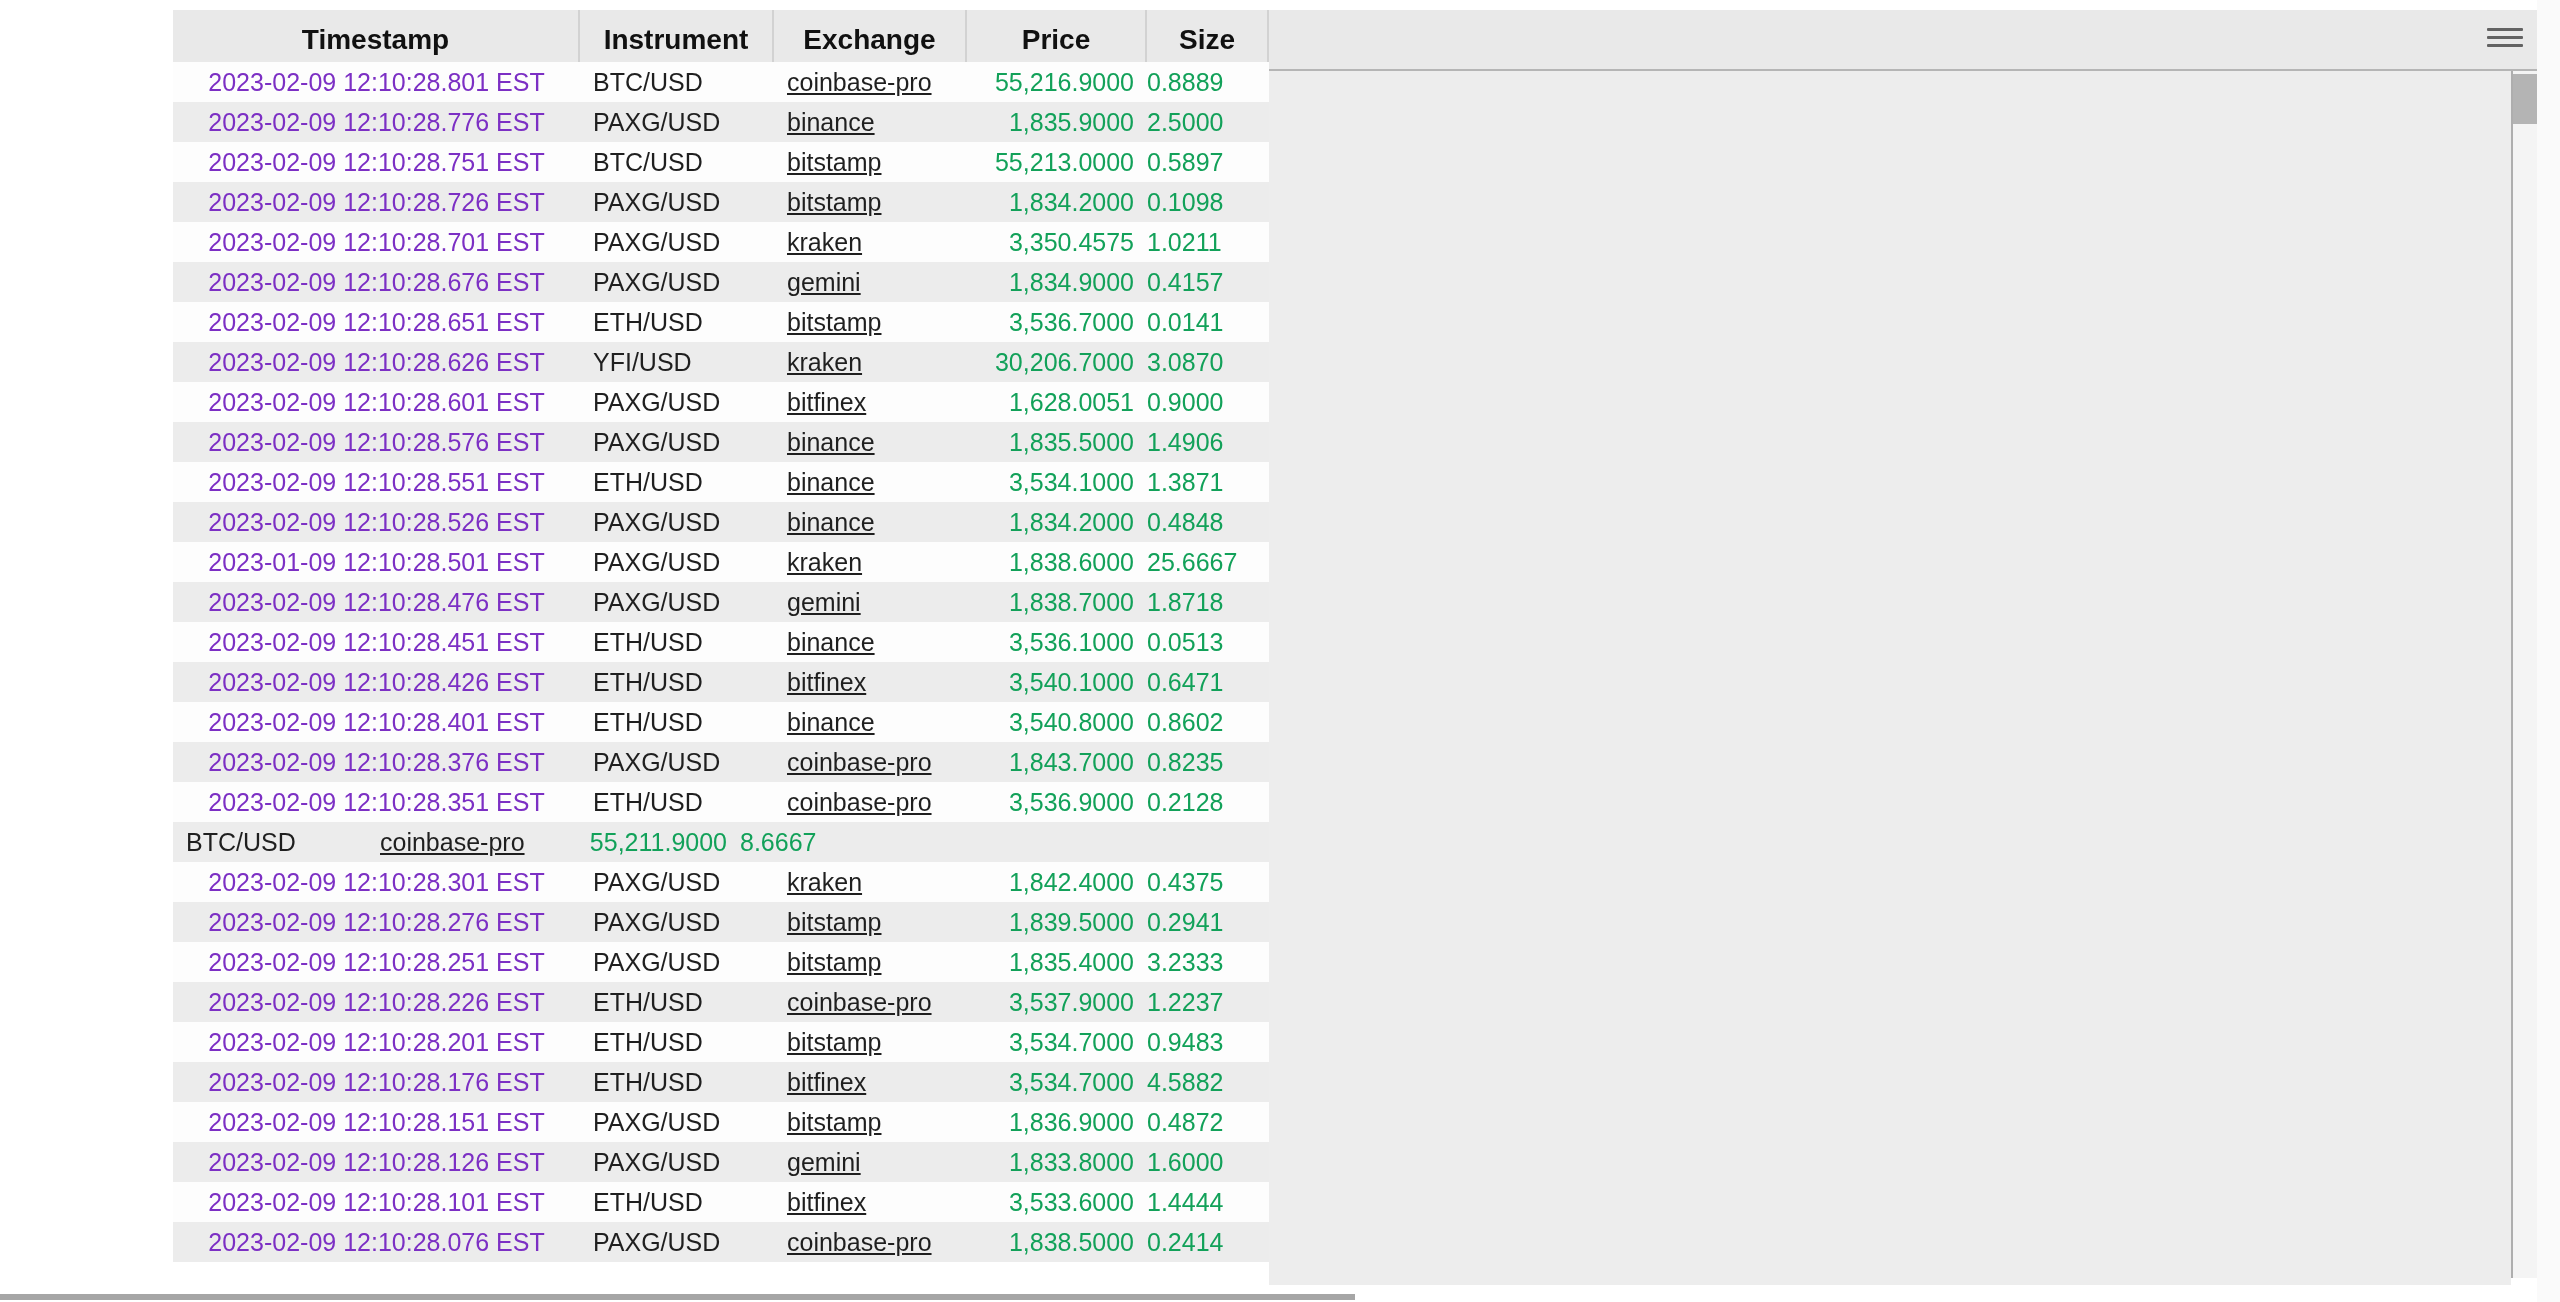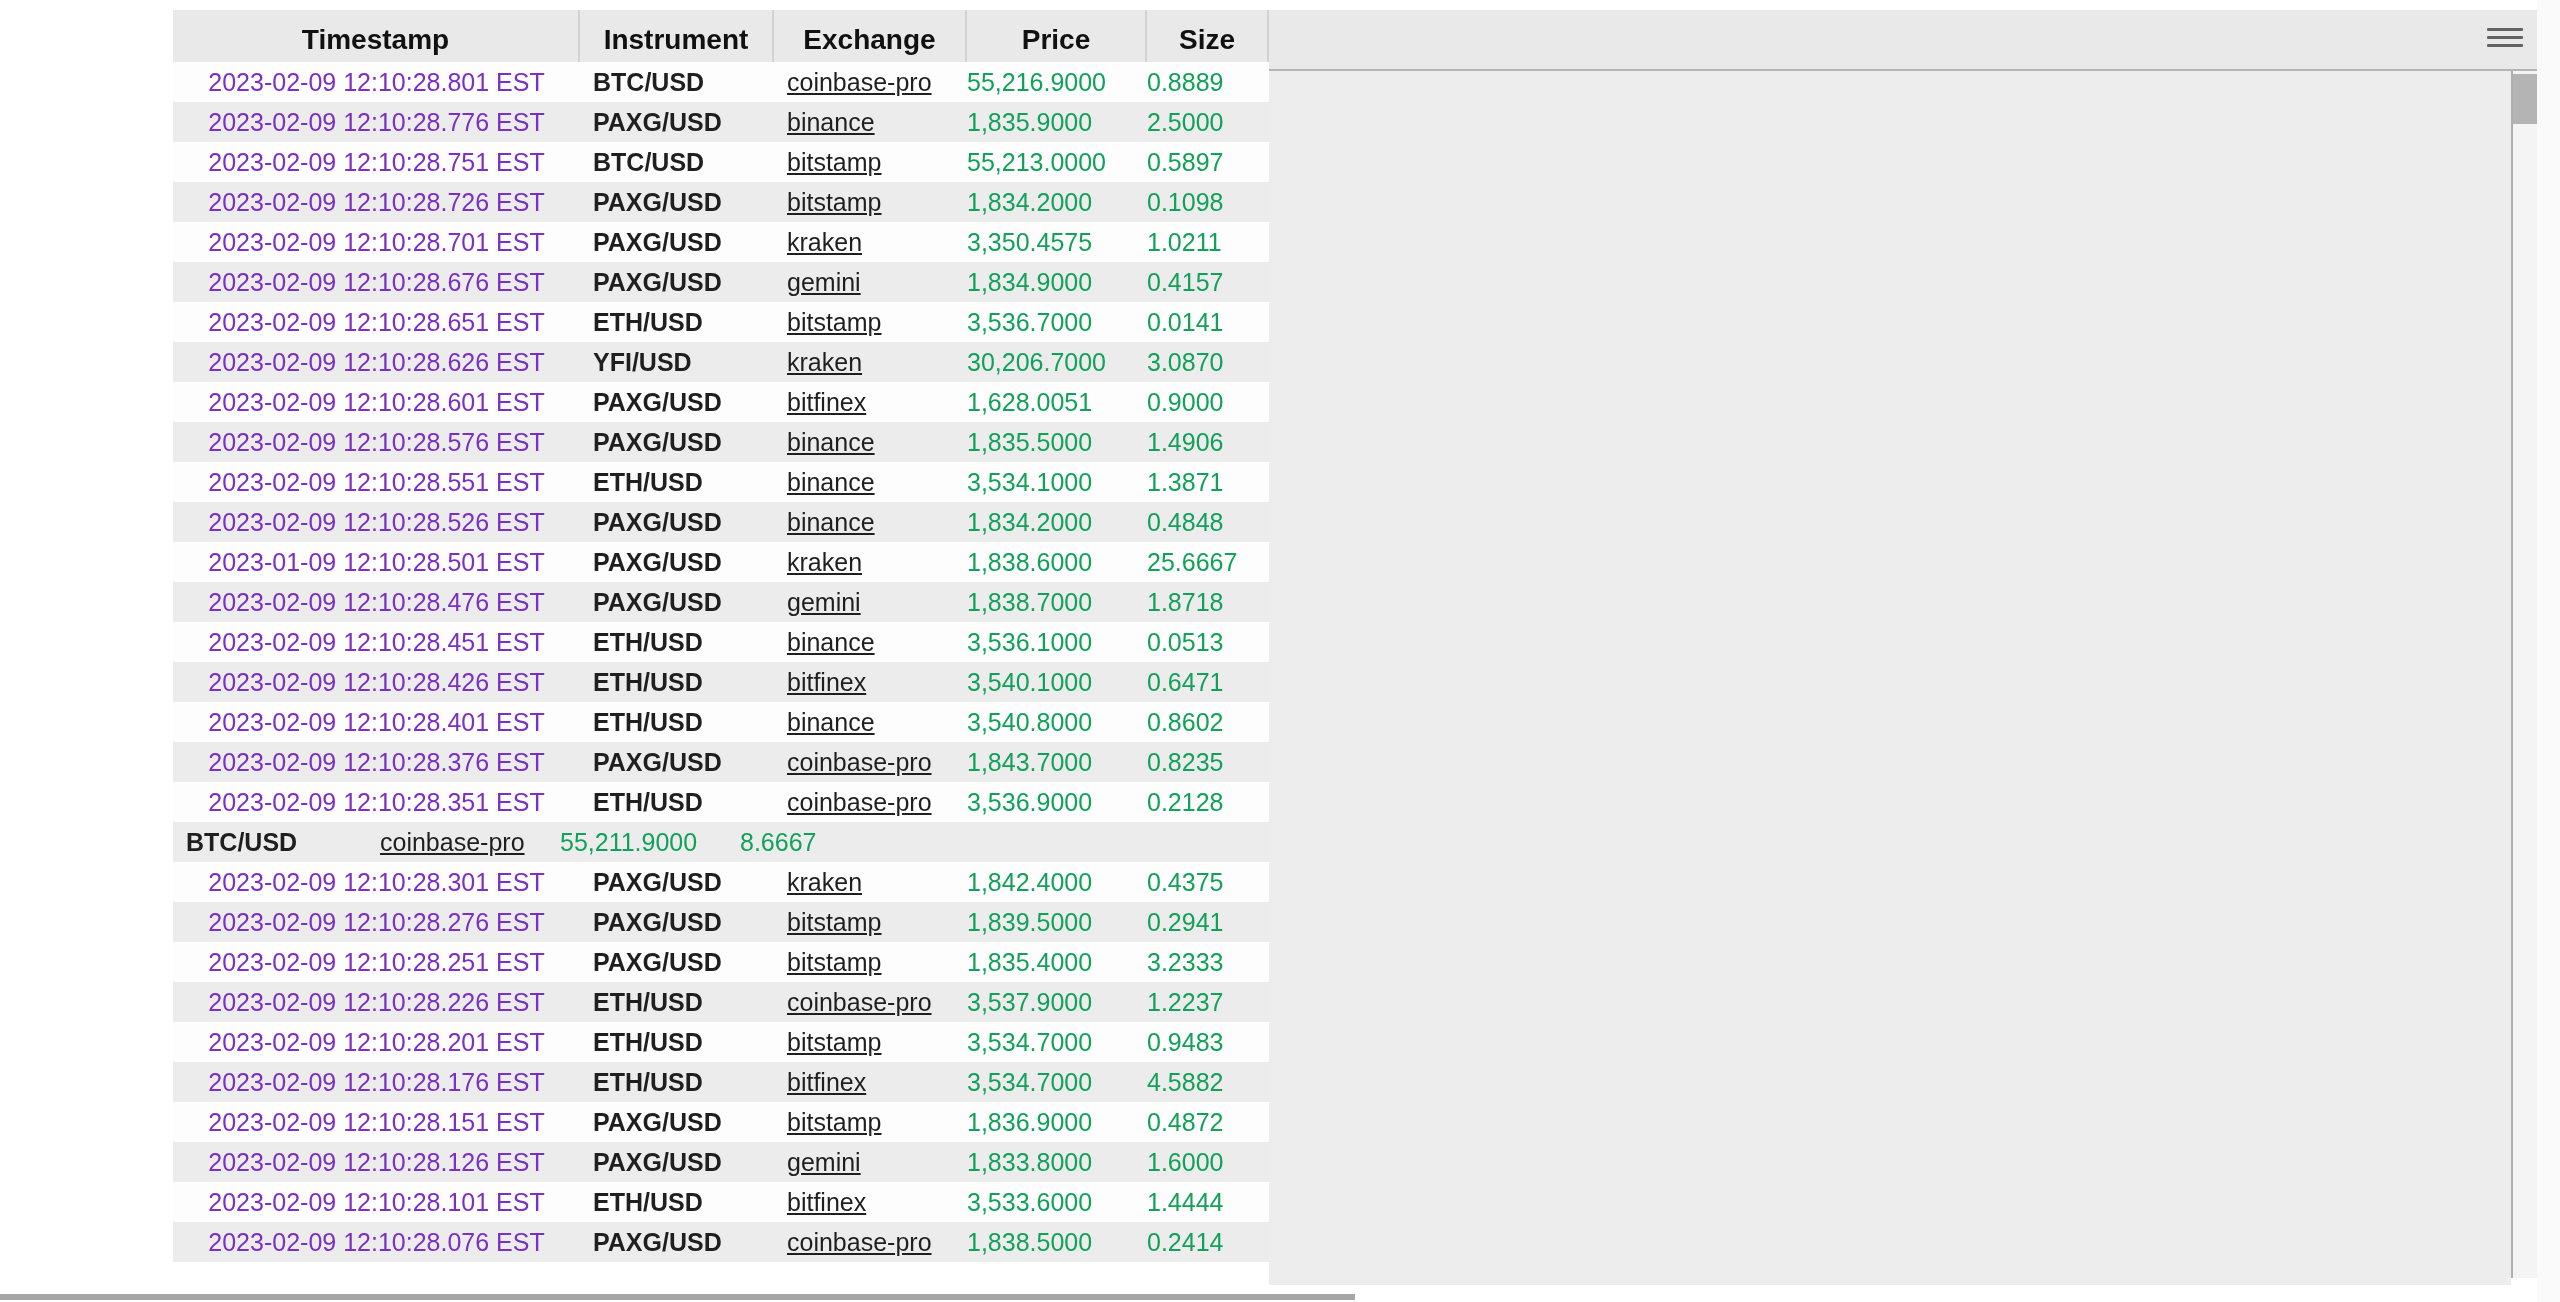--- a/index.html
+++ b/index.html
@@ -33,23 +33,23 @@
   .table-body{
     position:absolute;left:173px;top:62px;width:1096px;
   }
   .row{display:flex;height:40px;background:var(--row-white,#fdfdfd);}
   .row.even{background:var(--stripe,#ececec);}
   .cell{
     flex:none;height:40px;line-height:40px;font-size:25px;
     white-space:nowrap;overflow:hidden;box-sizing:border-box;
   }
   .c-ts{width:407px;text-align:center;color:var(--purple,#7c2fc4);}
-  .c-inst{width:194px;text-align:left;padding-left:13px;color:var(--text-dark,#1f1f1f);font-weight:bold;}
+  .c-inst{width:194px;text-align:left;padding-left:13px;color:var(--text-dark,#1f1f1f);}
   .c-exch{width:193px;text-align:left;padding-left:13px;color:var(--text-dark,#1f1f1f);text-decoration:underline;}
-  .c-price{width:180px;text-align:left;padding-right:13px;color:var(--green,#12a159);}
+  .c-price{width:180px;text-align:right;padding-right:13px;color:var(--green,#12a159);}
   .c-size{width:122px;text-align:left;padding-right:27px;color:var(--green,#12a159);}
 
   .empty-panel{
     position:absolute;left:1269px;top:71px;width:1242px;height:1214px;
     background:var(--panel,#ededed);
   }
   .vscroll-line{
     position:absolute;left:2511px;top:71px;width:2px;height:1207px;
     background:var(--scroll-line,#aeaeae);
   }

